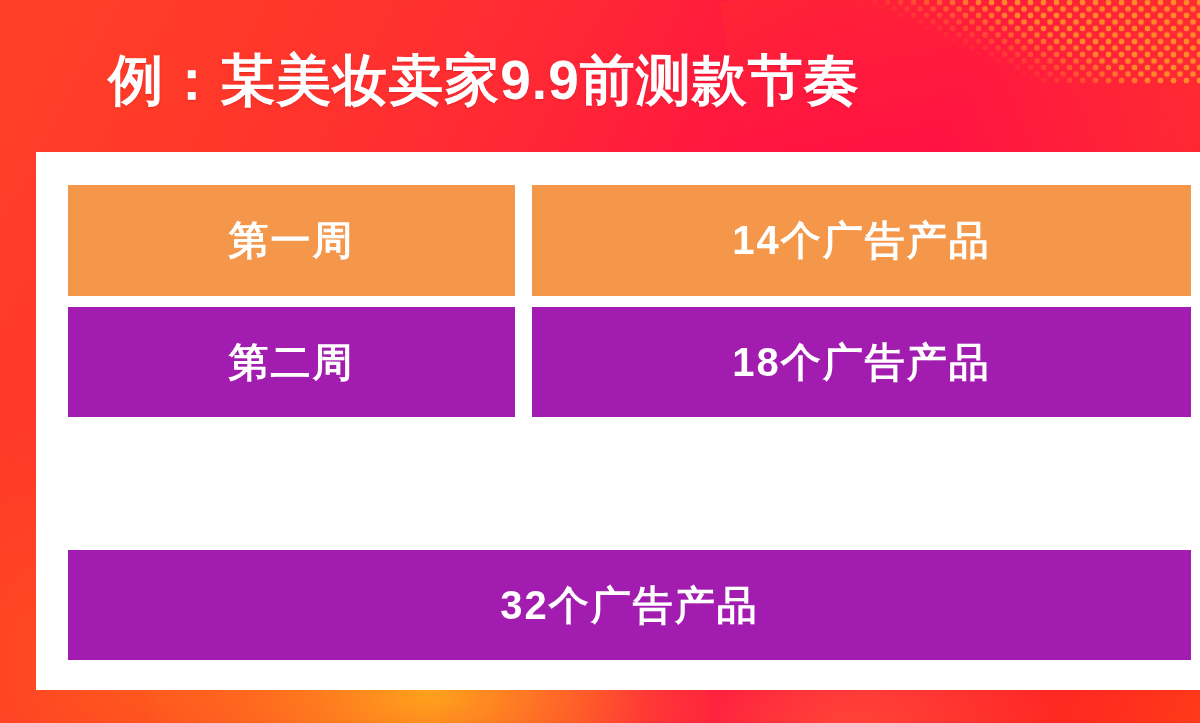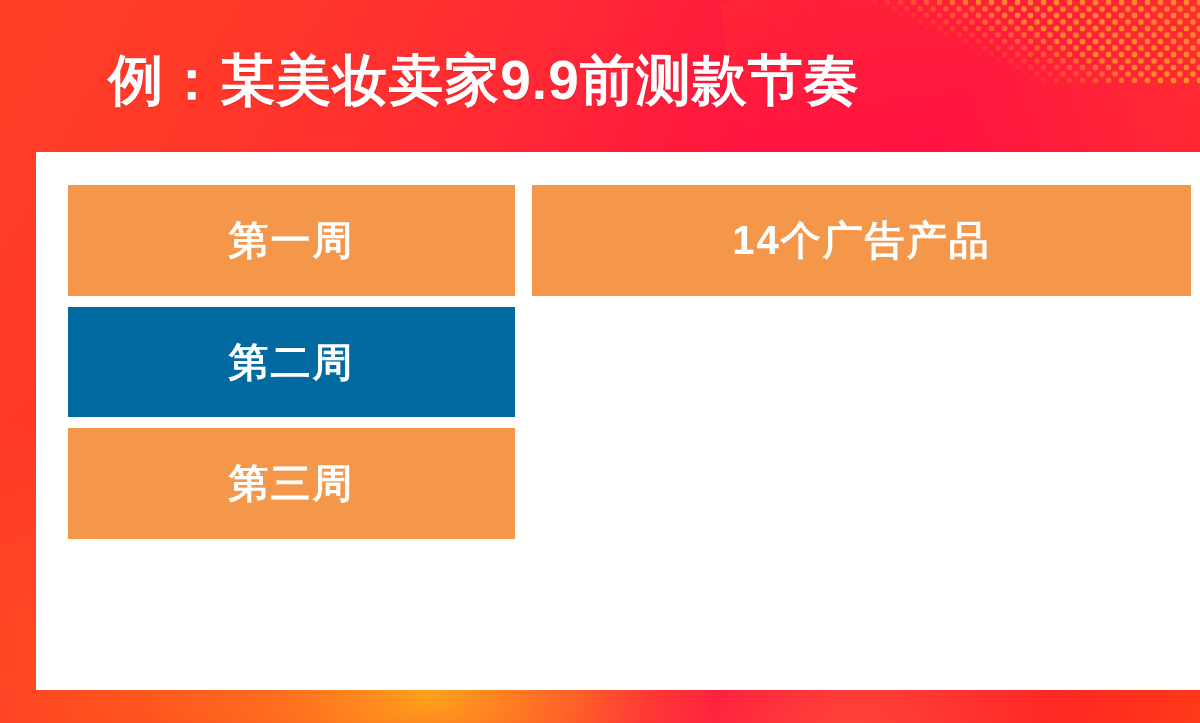--- a/index.html
+++ b/index.html
@@ -147,21 +147,21 @@
     color: #FFFFFF;
     font-weight: 700;
     font-size: 40px;
     letter-spacing: 2px;
     line-height: 1;
     white-space: nowrap;
   }
   .cell-week  { flex: 0 0 447px; }
   .cell-count { flex: 1 1 auto; }
   .tone-dark  { background: #F5974A; }
-  .tone-light { background: #0369a1; }
+  .tone-light { background: #a21caf; }
 </style>
 </head>
 <body>
 
 <div id="canvas">
 
   <div class="bg-base"></div>
   <div class="bg-streak"></div>
   <div class="bg-streak2"></div>
   <div class="bg-glow-left"></div>
@@ -174,25 +174,26 @@
   <div class="card">
     <div class="table">
 
       <div class="row">
         <div class="cell cell-week tone-dark">第一周</div>
         <div class="cell cell-count tone-dark">14个广告产品</div>
       </div>
 
       <div class="row">
         <div class="cell cell-week tone-light">第二周</div>
+        <div class="cell cell-count tone-light">18个广告产品</div>
       </div>
 
       <div class="row">
-        <div class="cell cell-week tone-dark">第三周</div>
       </div>
 
       <div class="row">
+        <div class="cell cell-count tone-light">32个广告产品</div>
       </div>
 
     </div>
   </div>
 
 </div>
 
 </body></html>

